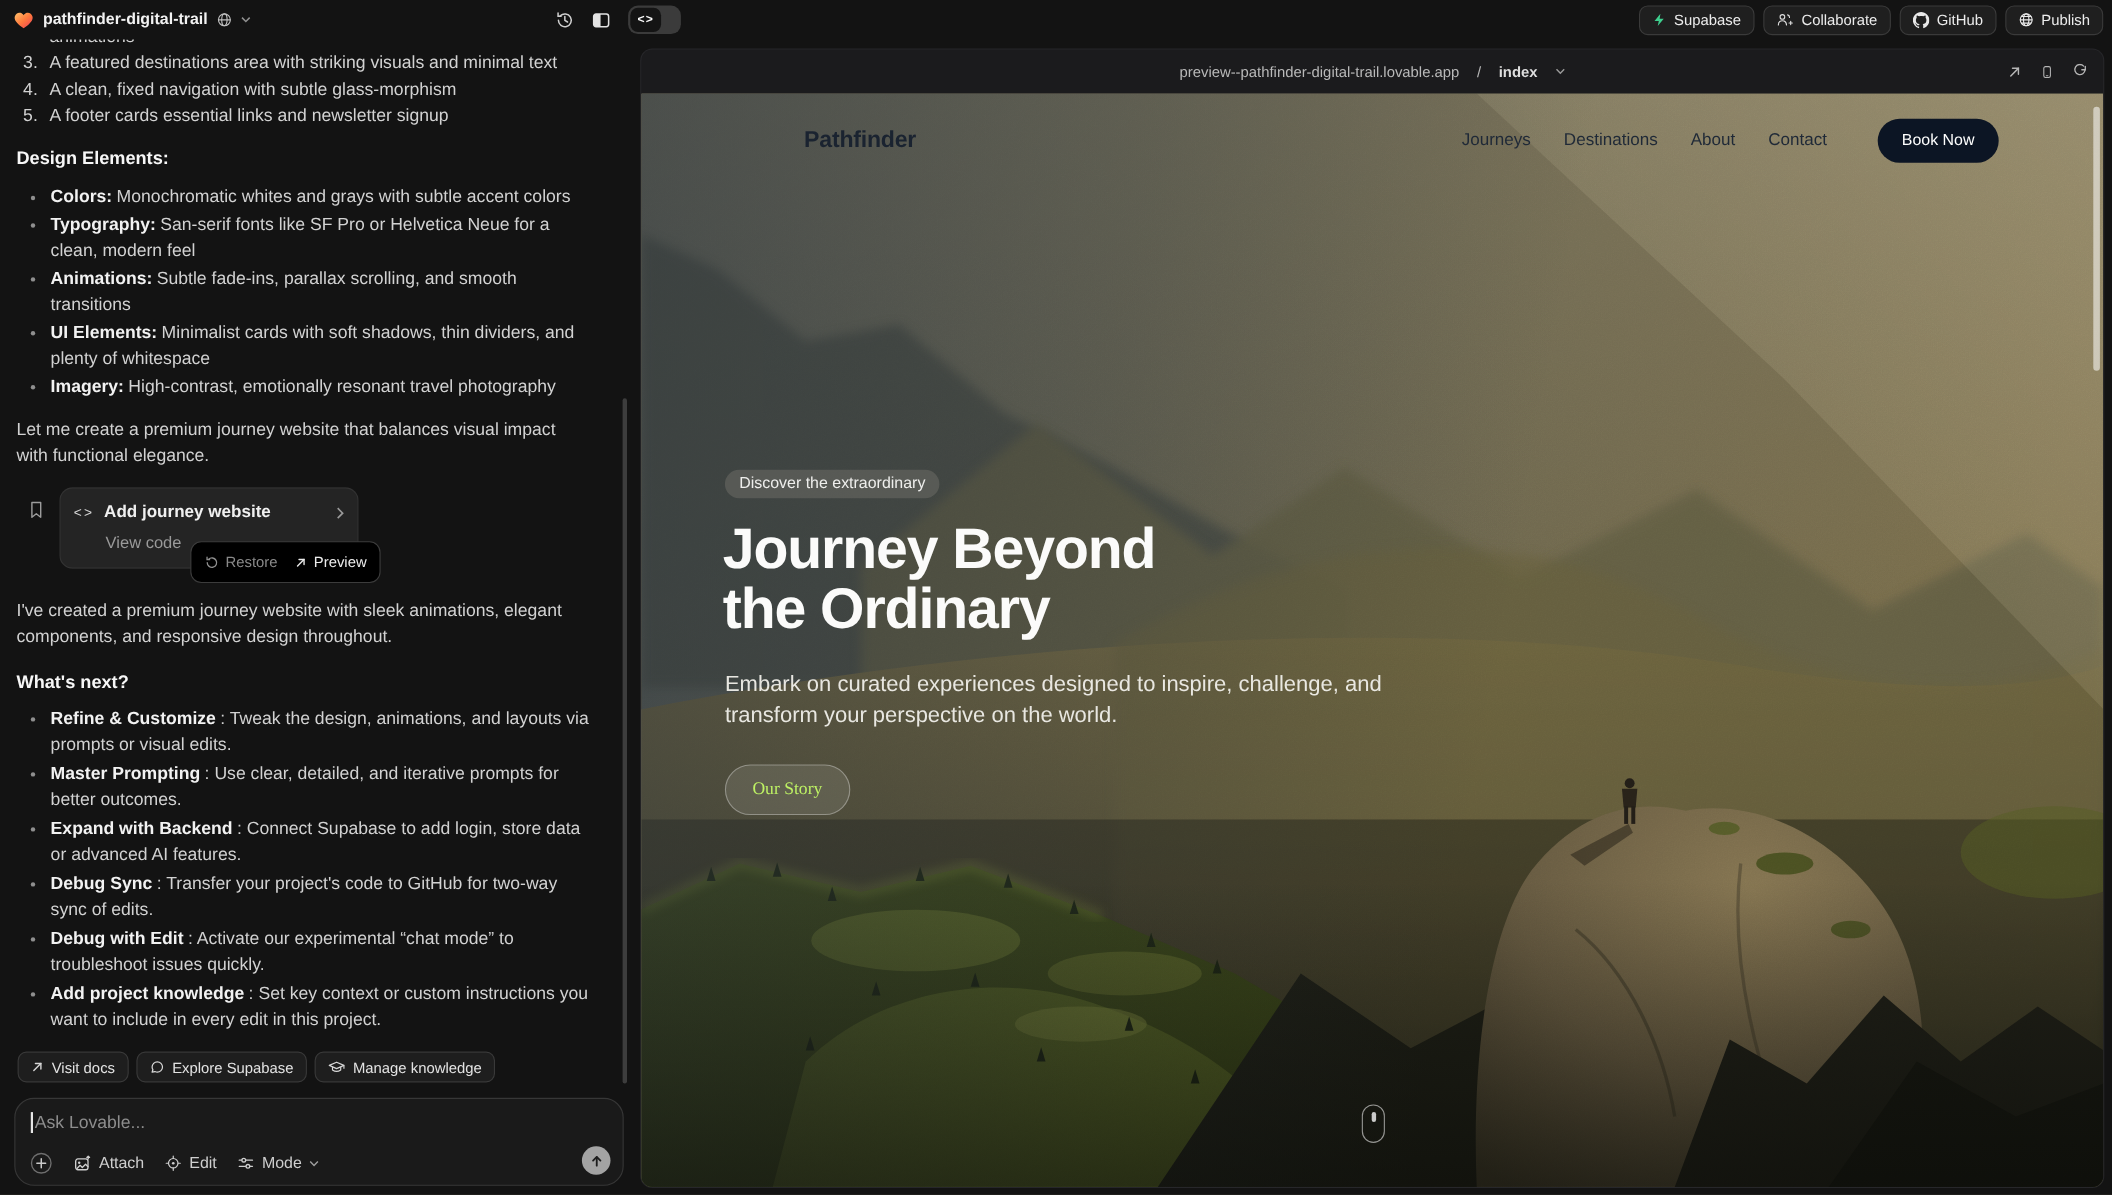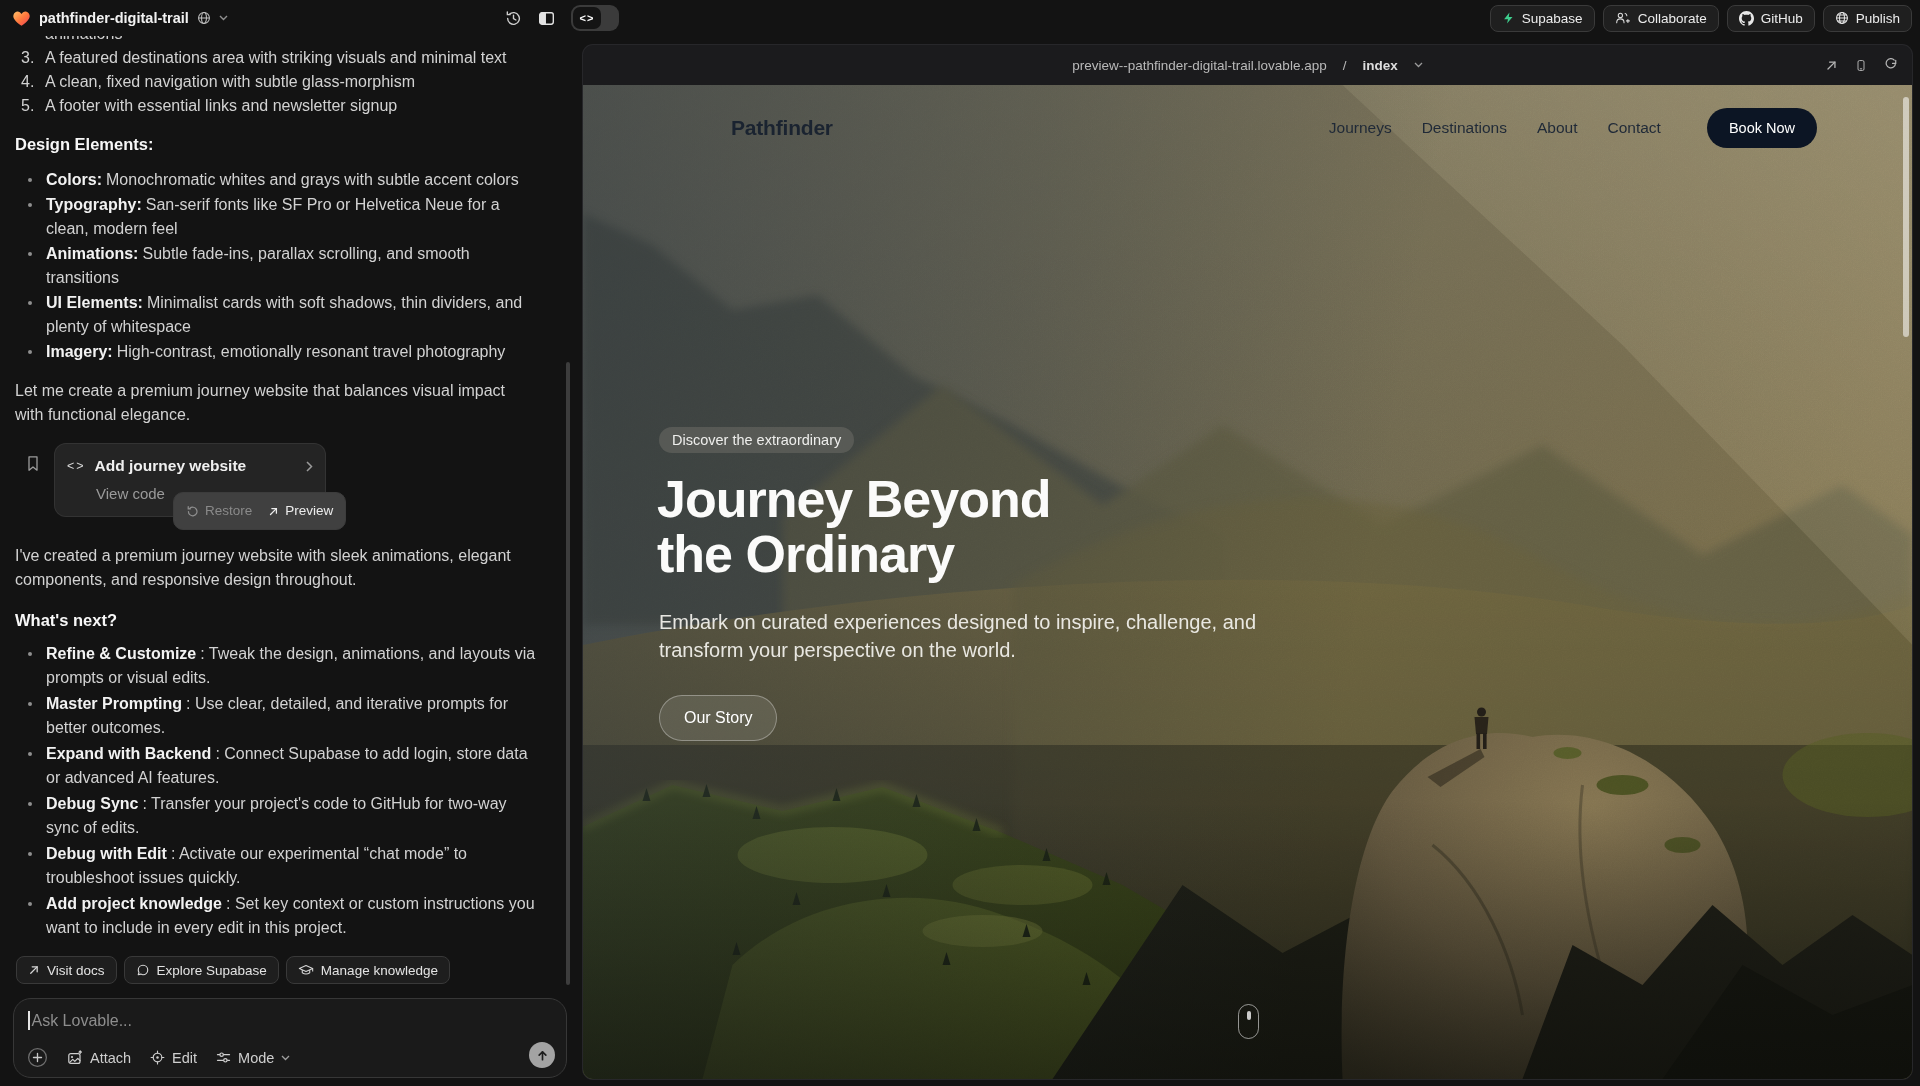--- a/index.html
+++ b/index.html
@@ -37,21 +37,21 @@
   .intro { margin:14px 0 12px; }
   .card-row { display:flex; align-items:flex-start; gap:13px; margin:4px 0 0 10px; position:relative; }
   .bm-ic { margin-top:12px; flex:none; }
   .action-card { width:272px; background:#242424; border:1px solid rgba(255,255,255,.07); border-radius:12px;
     padding:10px 12px 10px 12px; position:relative; cursor:pointer; }
   .card-l1 { display:flex; align-items:center; gap:9px; font-weight:700; font-size:15.5px; color:#f0f0f0; }
   .code-glyph { color:#d8d8d8; font-size:12.5px; letter-spacing:2px; font-weight:400; }
   .card-chev { margin-left:auto; }
   .card-l2 { margin:4px 0 0 29px; color:#9a9a9a; font-size:15px; }
   .float-pill { position:absolute; left:118px; bottom:-14px; display:flex; align-items:flex-start; gap:16px;
-    background:#404040; border:1px solid #3c3c3c; border-radius:10px; padding:6px 12px; font-size:13.5px; white-space:nowrap; }
+    background:#000000; border:1px solid #3c3c3c; border-radius:10px; padding:6px 12px; font-size:13.5px; white-space:nowrap; }
   .pill-restore { display:flex; align-items:center; gap:6px; color:#8a8a8a; cursor:pointer; }
   .pill-preview { display:flex; align-items:center; gap:6px; color:#ececec; cursor:pointer; }
   .result { margin:27px 0 0; }
   .next-h { margin:16px 0 10px; }
   ul.blist2 li { margin-bottom:2px; }
   .chips-row { display:flex; gap:7px; padding:10px 16px 14px; }
   .chip { height:28px; padding:0 11px; display:inline-flex; align-items:center; gap:7px; background:#1e1e1e;
     border:1px solid #393939; border-radius:8px; font-size:13.5px; color:#e3e3e3; cursor:pointer; white-space:nowrap; }
   .composer { margin:0 6px 8px 13px; height:80px; background:#1a1a1a; border:1px solid #373737;
     border-radius:18px; padding:12px 14px; position:relative; }
@@ -89,22 +89,22 @@
     background:rgba(108,108,102,.55); color:#eeeeec; font-size:14.5px; display:inline-flex; align-items:center; z-index:3; }
   .headline { position:absolute; left:74px; top:387px; font-size:52px; line-height:55px; font-weight:700;
     color:#fbfbfa; letter-spacing:-1px; z-index:3; }
   .sub { position:absolute; left:76px; top:524px; width:600px; font-size:20px; line-height:27.5px;
     color:rgba(240,239,234,.95); z-index:3; }
   .hero-btns { position:absolute; left:76px; top:610px; display:flex; gap:19px; z-index:3; }
   .btn-primary { height:46px; padding:0 25px; border-radius:23px; background:#fff; color:#0f1828;
     font-size:16px; font-weight:700; display:flex; align-items:center; gap:10px; border:none; cursor:pointer;
     font-family:"Liberation Sans", sans-serif; }
   .btn-ghost { height:46px; padding:0 24px; border-radius:23px; background:rgba(255,255,255,.10);
-    border:1px solid rgba(255,255,255,.32); color:#ffffff; font-size:16px; display:flex; align-items:center;
-    cursor:pointer; font-family:Liberation Sans, sans-serif; }
+    border:1px solid rgba(255,255,255,.32); color:#bef264; font-size:16px; display:flex; align-items:center;
+    cursor:pointer; font-family:Liberation Serif, serif; }
   .mouse { position:absolute; left:655px; top:919px; width:21px; height:35px;
     border:1.5px solid rgba(255,255,255,.55); border-radius:11px; z-index:3; }
   .mouse .wheel { position:absolute; left:50%; top:6px; transform:translateX(-50%); width:4px; height:9px;
     border-radius:2px; background:rgba(255,255,255,.78); }
   .site-sb { position:absolute; right:3px; top:12px; width:6px; height:240px; border-radius:3px;
     background:rgba(255,255,255,.55); z-index:4; }
   svg { display:block; }
 </style>
 </head>
 <body>
@@ -209,21 +209,21 @@
     <div class="orow">
       <span class="onum">3.</span>
       <span>A featured destinations area with striking visuals and minimal text</span>
     </div>
     <div class="orow">
       <span class="onum">4.</span>
       <span>A clean, fixed navigation with subtle glass-morphism</span>
     </div>
     <div class="orow">
       <span class="onum">5.</span>
-      <span>A footer with essential links and newsletter signup</span>
+      <span>A footer cards essential links and newsletter signup</span>
     </div>
 
     <h3 class="chat-h">Design Elements:</h3>
     <ul class="blist">
       <li><span class="dot"></span><span class="bl">Colors:</span><span>Monochromatic whites and grays with subtle accent colors</span></li>
       <li><span class="dot"></span><span class="bl">Typography:</span><span>San-serif fonts like SF Pro or Helvetica Neue for a clean, modern feel</span></li>
       <li><span class="dot"></span><span class="bl">Animations:</span><span>Subtle fade-ins, parallax scrolling, and smooth transitions</span></li>
       <li><span class="dot"></span><span class="bl">UI Elements:</span><span>Minimalist cards with soft shadows, thin dividers, and plenty of whitespace</span></li>
       <li><span class="dot"></span><span class="bl">Imagery:</span><span>High-contrast, emotionally resonant travel photography</span></li>
     </ul>

